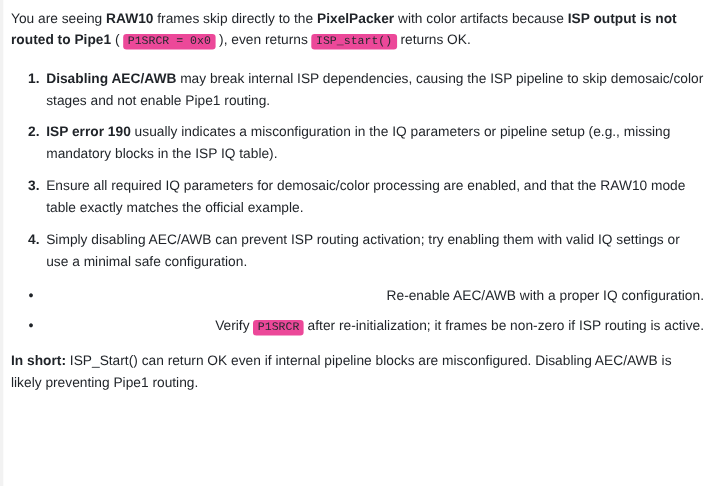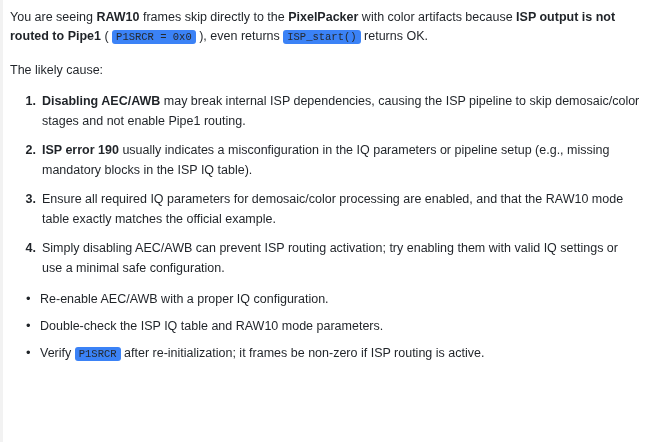--- a/index.html
+++ b/index.html
@@ -36,21 +36,21 @@
   }
   .intro {
     margin-bottom: 14px;
   }
   strong {
     font-weight: bold;
   }
   code {
     font-family: "Liberation Mono", "DejaVu Sans Mono", monospace;
     font-size: 10.5px;
-    background: #3b82f6;
+    background: #ec4899;
     border-radius: 3px;
     padding: 1px 4px;
     color: #24292f;
     white-space: nowrap;
   }
   ol.main-list {
     margin: 0 0 11px 0;
     padding-left: 30px;
     list-style: none;
     counter-reset: item;
@@ -73,20 +73,21 @@
   }
   ul.bullets {
     margin: 0 0 11px 0;
     padding-left: 30px;
     list-style: none;
   }
   ul.bullets > li {
     position: relative;
     margin-bottom: 7px;
     line-height: 1.6;
+    text-align: right;
   }
   ul.bullets > li::before {
     content: "•";
     position: absolute;
     left: -14px;
     color: #1f2328;
     font-size: 13px;
   }
   .next-steps-label {
     margin: 0 0 9px 0;
@@ -100,29 +101,30 @@
 </head>
 <body>
 
 <div class="page">
   <div class="left-rule"></div>
 
   <p class="intro">
     <span>You are seeing </span><strong>RAW10</strong><span> frames skip directly to the </span><strong>PixelPacker</strong><span> with color artifacts because </span><strong>ISP output is not routed to Pipe1</strong><span> ( </span><code>P1SRCR = 0x0</code><span> ), even returns </span><code>ISP_start()</code><span> returns OK.</span>
   </p>
 
-  <p>The likely cause:</p>
 
   <ol class="main-list">
     <li><strong>Disabling AEC/AWB</strong><span> may break internal ISP dependencies, causing the ISP pipeline to skip demosaic/color stages and not enable Pipe1 routing.</span></li>
     <li><strong>ISP error 190</strong><span> usually indicates a misconfiguration in the IQ parameters or pipeline setup (e.g., missing mandatory blocks in the ISP IQ table).</span></li>
     <li><span>Ensure all required IQ parameters for demosaic/color processing are enabled, and that the RAW10 mode table exactly matches the official example.</span></li>
     <li><span>Simply disabling AEC/AWB can prevent ISP routing activation; try enabling them with valid IQ settings or use a minimal safe configuration.</span></li>
   </ol>
 
 
   <ul class="bullets">
     <li><span>Re-enable AEC/AWB with a proper IQ configuration.</span></li>
-    <li><span>Double-check the ISP IQ table and RAW10 mode parameters.</span></li>
     <li><span>Verify </span><code>P1SRCR</code><span> after re-initialization; it frames be non-zero if ISP routing is active.</span></li>
   </ul>
 
+  <p class="short">
+    <strong>In short:</strong><span> ISP_Start() can return OK even if internal pipeline blocks are misconfigured. Disabling AEC/AWB is likely preventing Pipe1 routing.</span>
+  </p>
 </div>
 
 </body></html>

